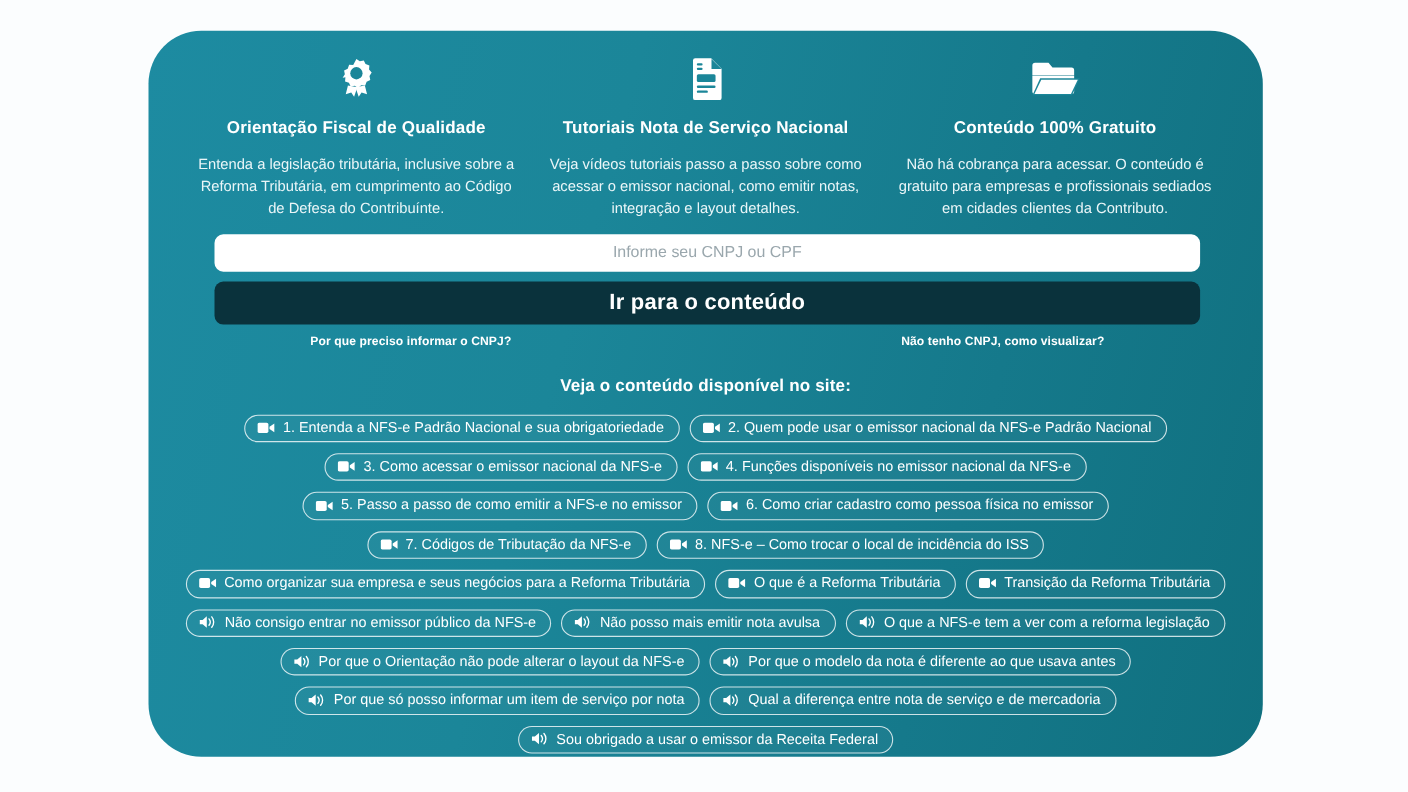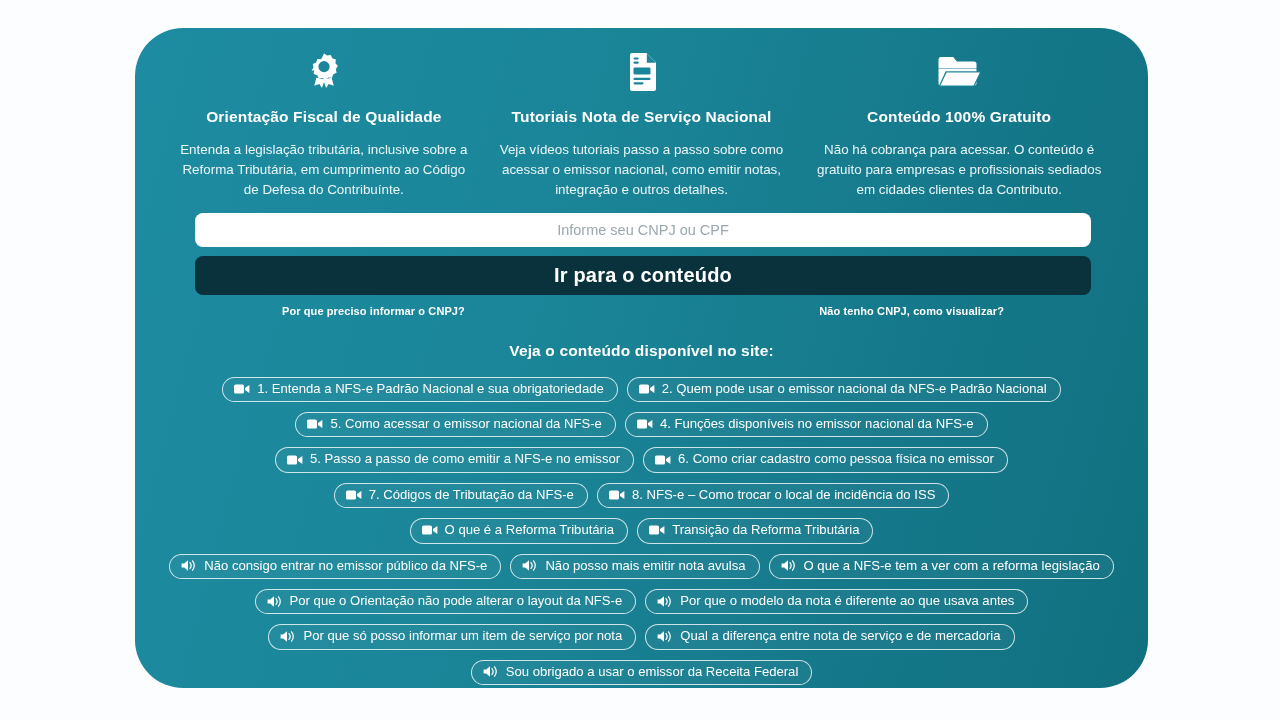--- a/index.html
+++ b/index.html
@@ -194,21 +194,21 @@
             <path fill="#ffffff" d="M5 2h16.5L31 11.5V38a2 2 0 0 1-2 2H7a2 2 0 0 1-2-2V4a2 2 0 0 1 2-2z"></path>
             <path fill="#1b8699" d="M21.8 2.6v9.2H31z"></path>
             <rect x="8.5" y="6.5" width="5.2" height="2.1" rx="1" fill="#1b8699"></rect>
             <rect x="8.5" y="10.6" width="5.2" height="2.1" rx="1" fill="#1b8699"></rect>
             <rect x="8.5" y="16.4" width="17" height="7.2" rx="1.4" fill="#1b8699"></rect>
             <rect x="8.5" y="26.8" width="17" height="2.2" rx="1.1" fill="#1b8699"></rect>
             <rect x="8.5" y="31.2" width="10" height="2.2" rx="1.1" fill="#1b8699"></rect>
           </svg>
         </div>
         <div class="feature-title">Tutoriais Nota de Serviço Nacional</div>
-        <div class="feature-desc">Veja vídeos tutoriais passo a passo sobre como acessar o emissor nacional, como emitir notas, integração e outros detalhes.</div>
+        <div class="feature-desc">Veja vídeos tutoriais passo a passo sobre como acessar o emissor nacional, como emitir notas, integração e layout detalhes.</div>
       </div>
 
       <div class="feature col3">
         <div class="feature-icon">
           <svg width="46" height="38" viewBox="0 0 46 38" aria-hidden="true">
             <path fill="#ffffff" d="M2.5 6.5A2.5 2.5 0 0 1 5 4h12.2l3.6 4.4H38a2.5 2.5 0 0 1 2.5 2.5v4.2H2.5z"></path>
             <path fill="#ffffff" d="M2.5 15.6h38V30a2.6 2.6 0 0 1-2.6 2.6H5.1A2.6 2.6 0 0 1 2.5 30z"></path>
             <path fill="#1b8699" d="M9.6 18.2h36.0L38.6 33.6H2.6z"></path>
             <path fill="#ffffff" d="M10.6 19.6h33.2l-6.2 12.8H4.4z"></path>
           </svg>
@@ -251,21 +251,21 @@
           </div>
         </div>
         <div class="pill-row">
           <div class="pill">
             <span class="glyph">
               <svg width="16" height="12" viewBox="0 0 16 12" aria-hidden="true">
                 <rect x="0" y="1.4" width="10" height="9.2" rx="1.6" fill="#ffffff"></rect>
                 <path d="M11 5.0l4.4-2.9v7.8L11 7.0z" fill="#ffffff"></path>
               </svg>
             </span>
-            <span class="txt">5. Como acessar o emissor nacional da NFS-e</span>
+            <span class="txt">3. Como acessar o emissor nacional da NFS-e</span>
           </div>
           <div class="pill">
             <span class="glyph">
               <svg width="16" height="12" viewBox="0 0 16 12" aria-hidden="true">
                 <rect x="0" y="1.4" width="10" height="9.2" rx="1.6" fill="#ffffff"></rect>
                 <path d="M11 5.0l4.4-2.9v7.8L11 7.0z" fill="#ffffff"></path>
               </svg>
             </span>
             <span class="txt">4. Funções disponíveis no emissor nacional da NFS-e</span>
           </div>
@@ -304,20 +304,29 @@
             <span class="glyph">
               <svg width="16" height="12" viewBox="0 0 16 12" aria-hidden="true">
                 <rect x="0" y="1.4" width="10" height="9.2" rx="1.6" fill="#ffffff"></rect>
                 <path d="M11 5.0l4.4-2.9v7.8L11 7.0z" fill="#ffffff"></path>
               </svg>
             </span>
             <span class="txt">8. NFS-e – Como trocar o local de incidência do ISS</span>
           </div>
         </div>
         <div class="pill-row">
+          <div class="pill">
+            <span class="glyph">
+              <svg width="16" height="12" viewBox="0 0 16 12" aria-hidden="true">
+                <rect x="0" y="1.4" width="10" height="9.2" rx="1.6" fill="#ffffff"></rect>
+                <path d="M11 5.0l4.4-2.9v7.8L11 7.0z" fill="#ffffff"></path>
+              </svg>
+            </span>
+            <span class="txt">Como organizar sua empresa e seus negócios para a Reforma Tributária</span>
+          </div>
           <div class="pill">
             <span class="glyph">
               <svg width="16" height="12" viewBox="0 0 16 12" aria-hidden="true">
                 <rect x="0" y="1.4" width="10" height="9.2" rx="1.6" fill="#ffffff"></rect>
                 <path d="M11 5.0l4.4-2.9v7.8L11 7.0z" fill="#ffffff"></path>
               </svg>
             </span>
             <span class="txt">O que é a Reforma Tributária</span>
           </div>
           <div class="pill">

